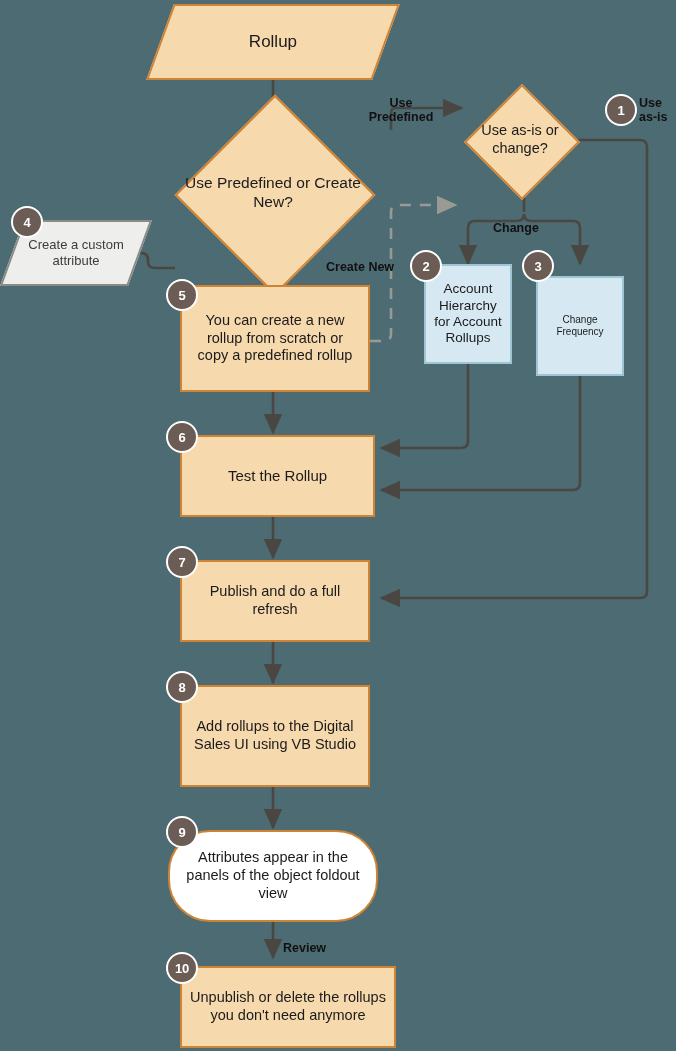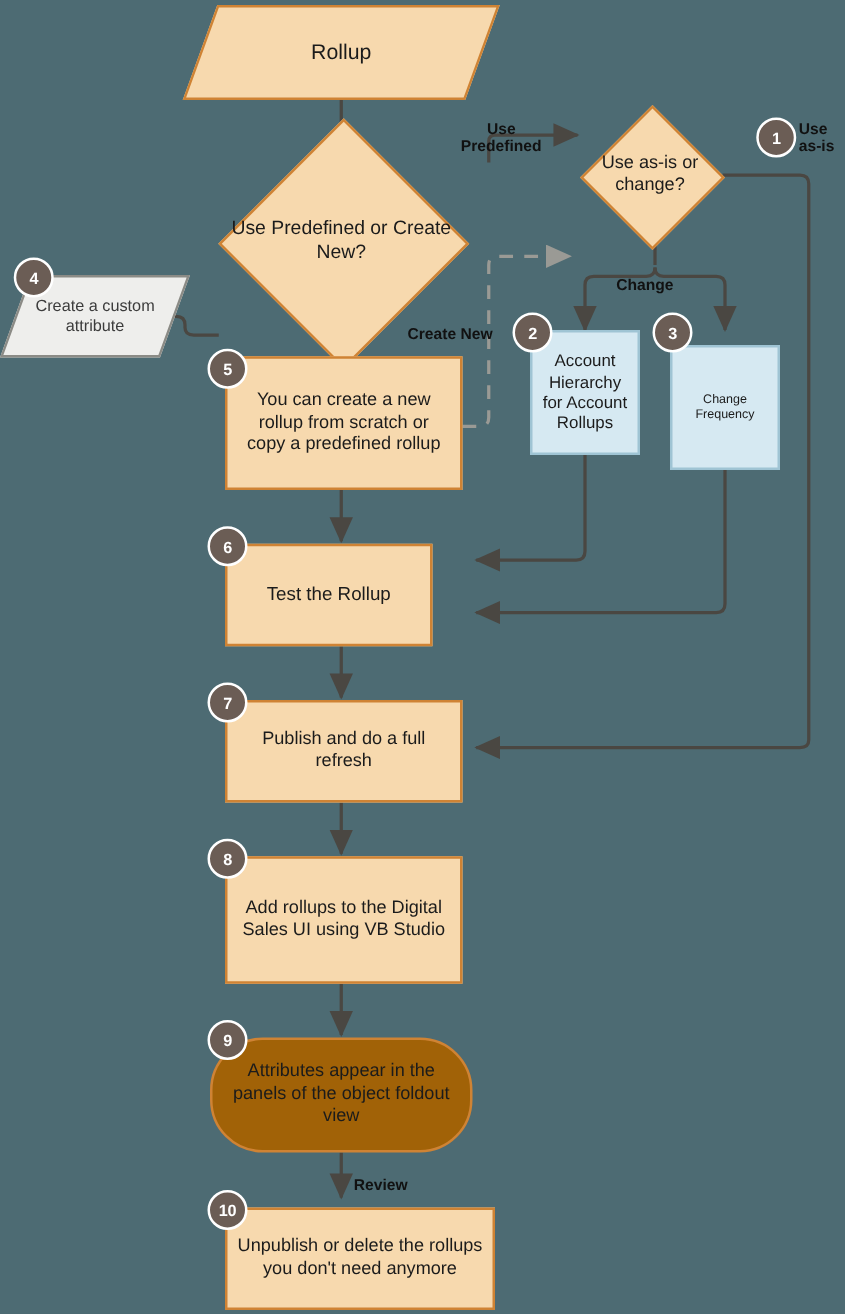--- a/index.html
+++ b/index.html
@@ -35,21 +35,21 @@
     transform:rotate(45deg);
   }
   .diamond-label{
     position:absolute;left:0;top:0;width:100%;height:100%;
     display:flex;align-items:center;justify-content:center;text-align:center;
     color:#1b1b1b;line-height:1.22;
   }
 
   .rect{background:#f7d9ae;border:2px solid #cf8334;}
   .rect-blue{background:#d6e9f2;border:2px solid #9fc4d4;}
-  .rect-round{background:#a16207;border:2px solid #cf8334;border-radius:42px;}
+  .rect-round{background:#ffffff;border:2px solid #cf8334;border-radius:42px;}
 
   .badge{
     position:absolute;width:28px;height:28px;border-radius:50%;
     background:#6b5d55;border:2.5px solid #ffffff;
     color:#ffffff;font-size:13px;font-weight:bold;
     display:flex;align-items:center;justify-content:center;
     z-index:6;letter-spacing:-0.3px;
   }
 
   .elabel{
@@ -134,21 +134,21 @@
   <div class="node rect-blue" style="left:536px;top:264px;width:88px;height:100px;font-size:10px;margin-top:12px;">
     <span class="txt">Change Frequency</span>
   </div>
   <div class="badge" style="left:522px;top:250px;">3</div>
 
   <div class="node rect" style="left:180px;top:285px;width:190px;height:107px;font-size:14.5px;">
     <span class="txt">You can create a new rollup from scratch or copy a predefined rollup</span>
   </div>
   <div class="badge" style="left:166px;top:279px;">5</div>
 
-  <div class="node rect" style="left:180px;top:435px;width:166px;height:82px;font-size:15px;">
+  <div class="node rect" style="left:180px;top:435px;width:195px;height:82px;font-size:15px;">
     <span class="txt">Test the Rollup</span>
   </div>
   <div class="badge" style="left:166px;top:421px;">6</div>
 
   <div class="node rect" style="left:180px;top:560px;width:190px;height:82px;font-size:14.5px;">
     <span class="txt">Publish and do a full refresh</span>
   </div>
   <div class="badge" style="left:166px;top:546px;">7</div>
 
   <div class="node rect" style="left:180px;top:685px;width:190px;height:102px;font-size:14.5px;">

